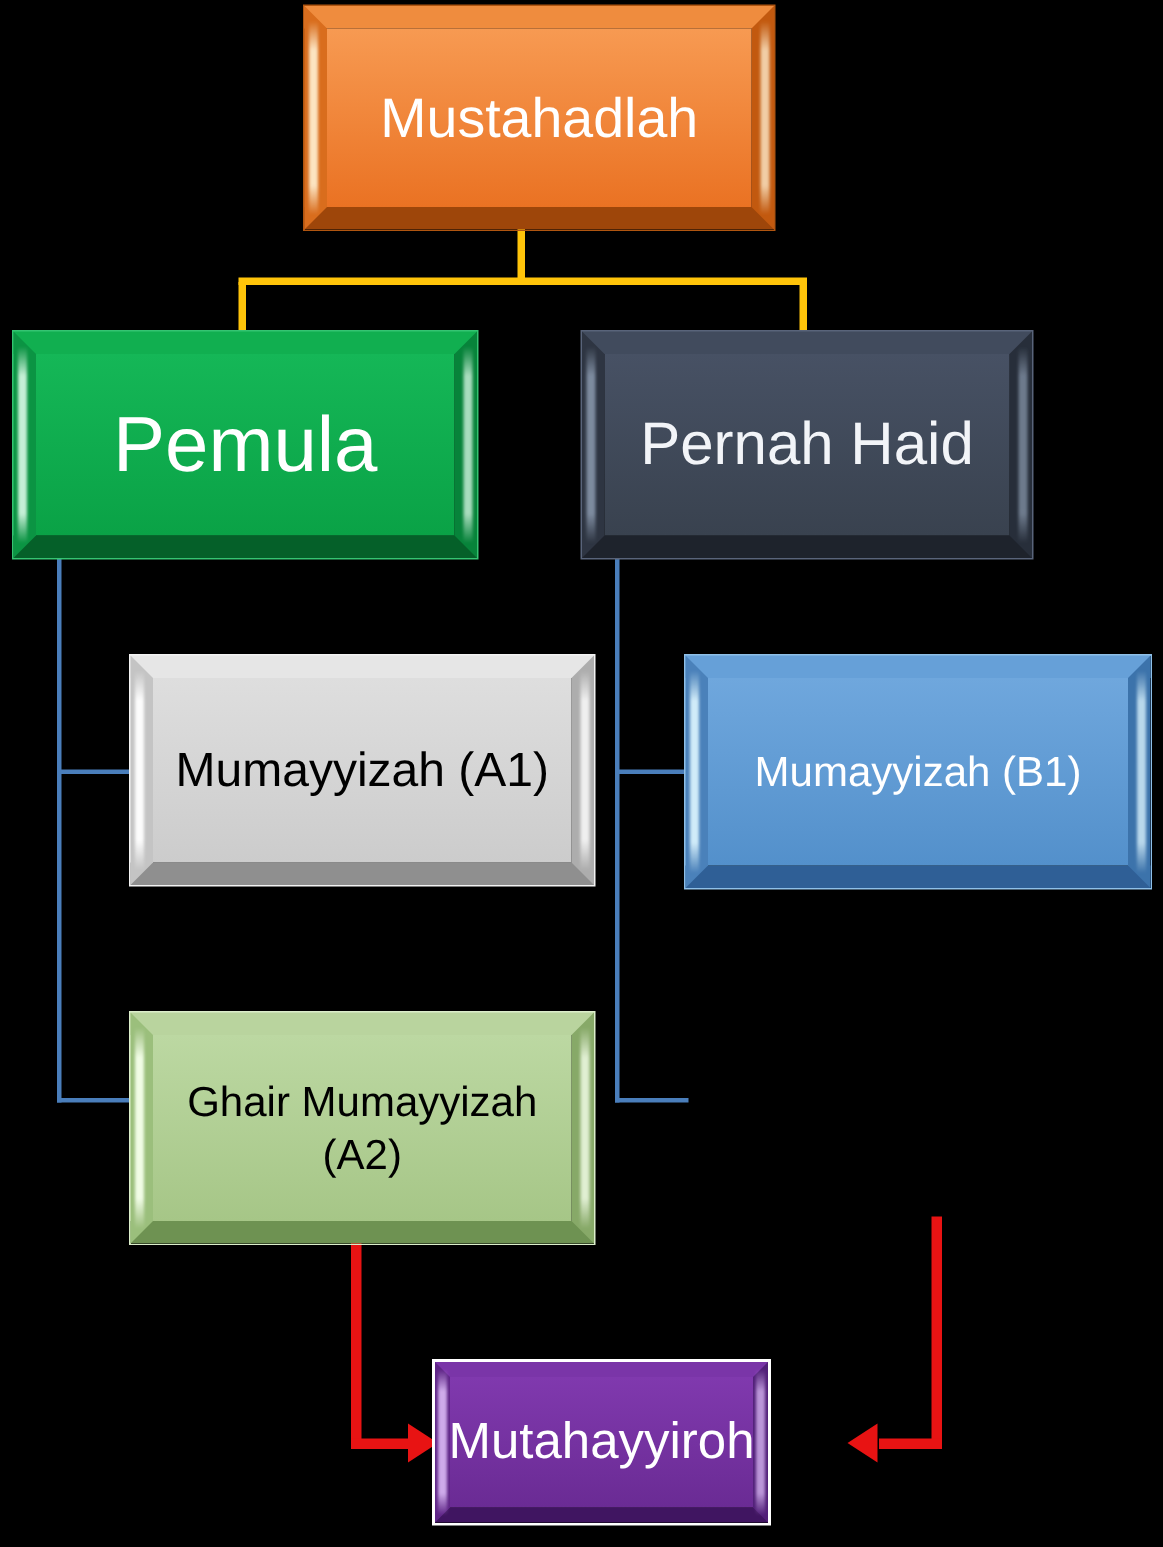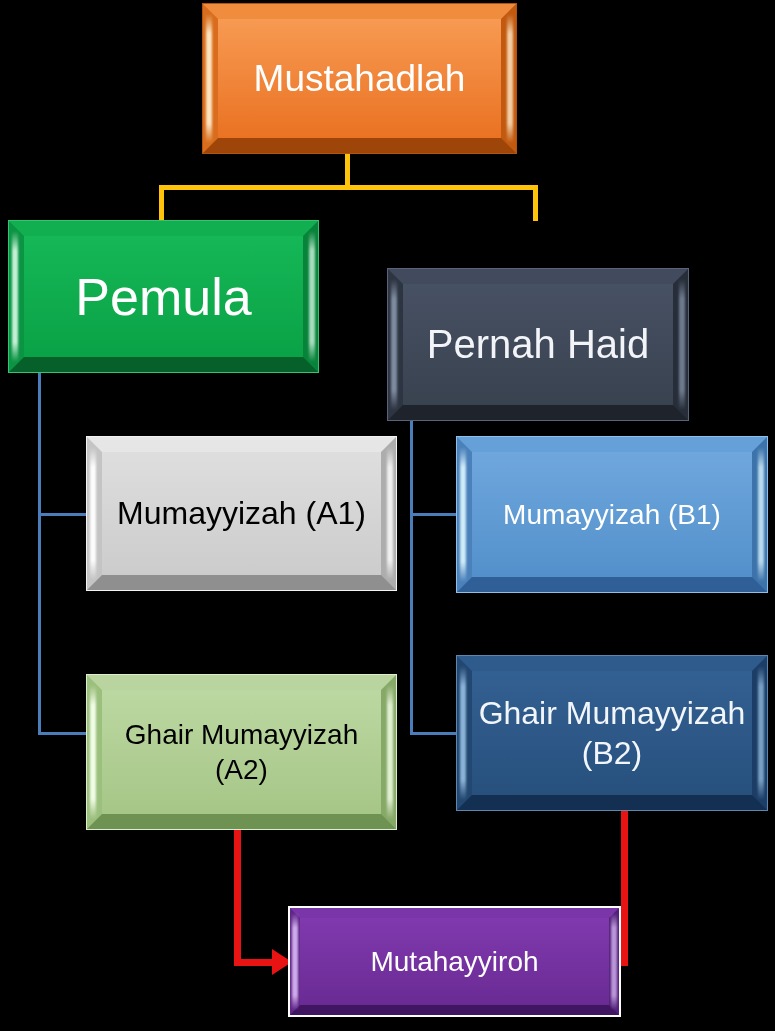--- a/index.html
+++ b/index.html
@@ -41,21 +41,20 @@
     left:9px; top:221px; width:309px; height:151px;
     --f1:#15B757; --f2:#0AA246; --bt:#11AF50; --br:#07833A; --bb:#056029; --bl:#0B9443;
     --oc:#35C472; --tc:#FFFFFF; --hl:rgba(230,255,240,.85);
     font-size:52px;
   }
   .n-pernah-haid {
     left:388px; top:221px; width:300px; height:151px;
     --f1:#475164; --f2:#39424F; --bt:#414B5D; --br:#272E3A; --bb:#1E232C; --bl:#2E3542;
     --oc:#59647A; --tc:#F2F4F8; --hl:rgba(190,210,235,.55);
     font-size:40px;
-    margin-top:48px;
   }
   .n-mumayyizah-a1 {
     left:87px; top:437px; width:309px; height:153px;
     --f1:#DEDEDE; --f2:#CCCCCC; --bt:#E6E6E6; --br:#ADADAD; --bb:#8F8F8F; --bl:#C4C4C4;
     --oc:#F3F3F3; --tc:#000000; --hl:rgba(255,255,255,.95);
     font-size:32px;
   }
   .n-ghair-a2 {
     left:87px; top:675px; width:309px; height:154px;
     --f1:#BCD8A2; --f2:#A6C687; --bt:#B9D49E; --br:#87A968; --bb:#6E9252; --bl:#9BBF7C;
@@ -68,25 +67,25 @@
     --oc:#8FC0E8; --tc:#FFFFFF; --hl:rgba(222,246,255,.9);
     font-size:28px;
   }
   .n-ghair-b2 {
     left:457px; top:656px; width:310px; height:154px;
     --f1:#336092; --f2:#27507D; --bt:#2F5B8C; --br:#1B3D66; --bb:#132F52; --bl:#224771;
     --oc:#5E87B0; --tc:#F2F6FA; --hl:rgba(165,205,240,.8);
     font-size:32px; line-height:1.25;
   }
   .n-mutahayyiroh {
-    left:290px; top:908px; width:329px; height:107px;
+    left:290px; top:908px; width:222px; height:107px;
     border-width:10px;
     --f1:#8039AE; --f2:#6A2B94; --bt:#7A35A8; --br:#511F78; --bb:#401561; --bl:#5F2587;
     --oc:#FFFFFF; --tc:#FFFFFF; --hl:rgba(218,185,245,.9);
-    font-size:28px;
+    font-size:34px;
   }
   .n-mutahayyiroh::before { left:-8px; }
   .n-mutahayyiroh::after  { right:-8px; }
   .n-mutahayyiroh { box-shadow:0 0 0 2px var(--oc); }
 
   
   .line { position:absolute; }
   .yline { background:#FFC40A; }
   .bline { background:#4A7EBB; }
   .rline { background:#E81313; }
@@ -177,25 +176,20 @@
       <span>Ghair Mumayyizah (A2)</span>
     </div>
   </div>
 
   <div class="node n-mumayyizah-b1">
     <div class="face">
       <span>Mumayyizah (B1)</span>
     </div>
   </div>
 
-  <div class="node n-ghair-b2">
-    <div class="face">
-      <span>Ghair Mumayyizah (B2)</span>
-    </div>
-  </div>
 
   <div class="node n-mutahayyiroh">
     <div class="face">
       <span>Mutahayyiroh</span>
     </div>
   </div>
 
 </div>
 
 </body></html>

